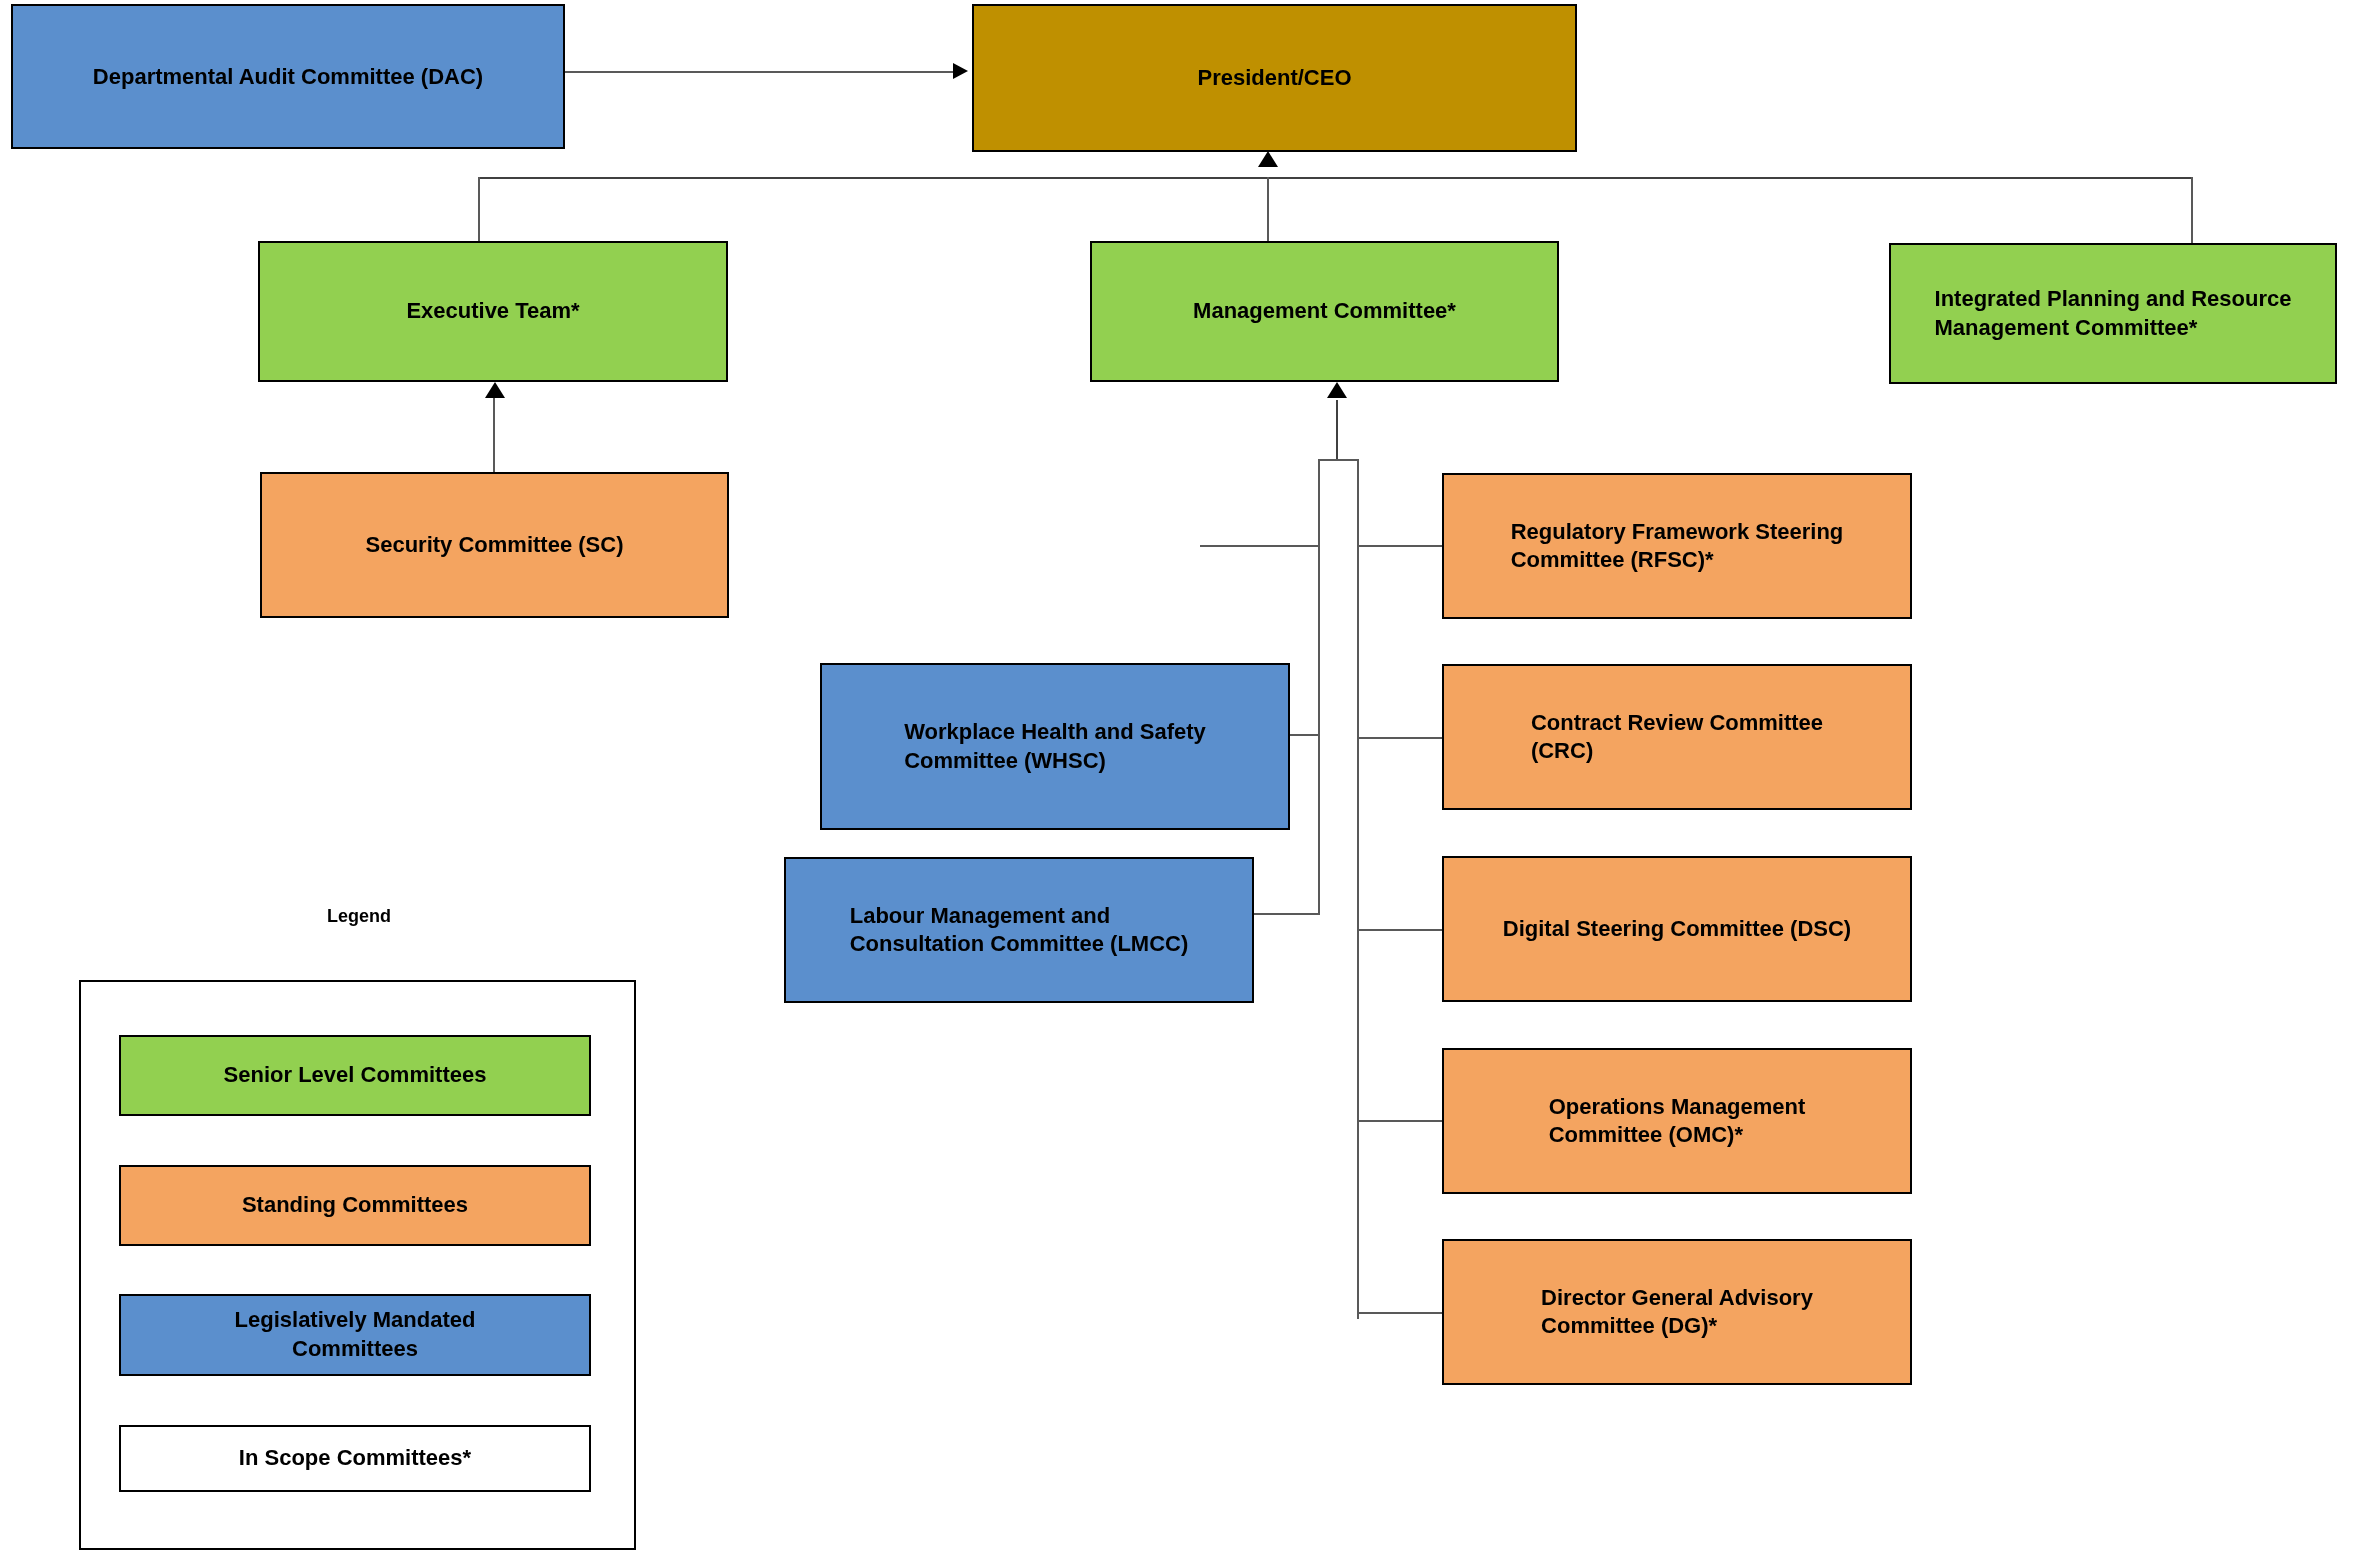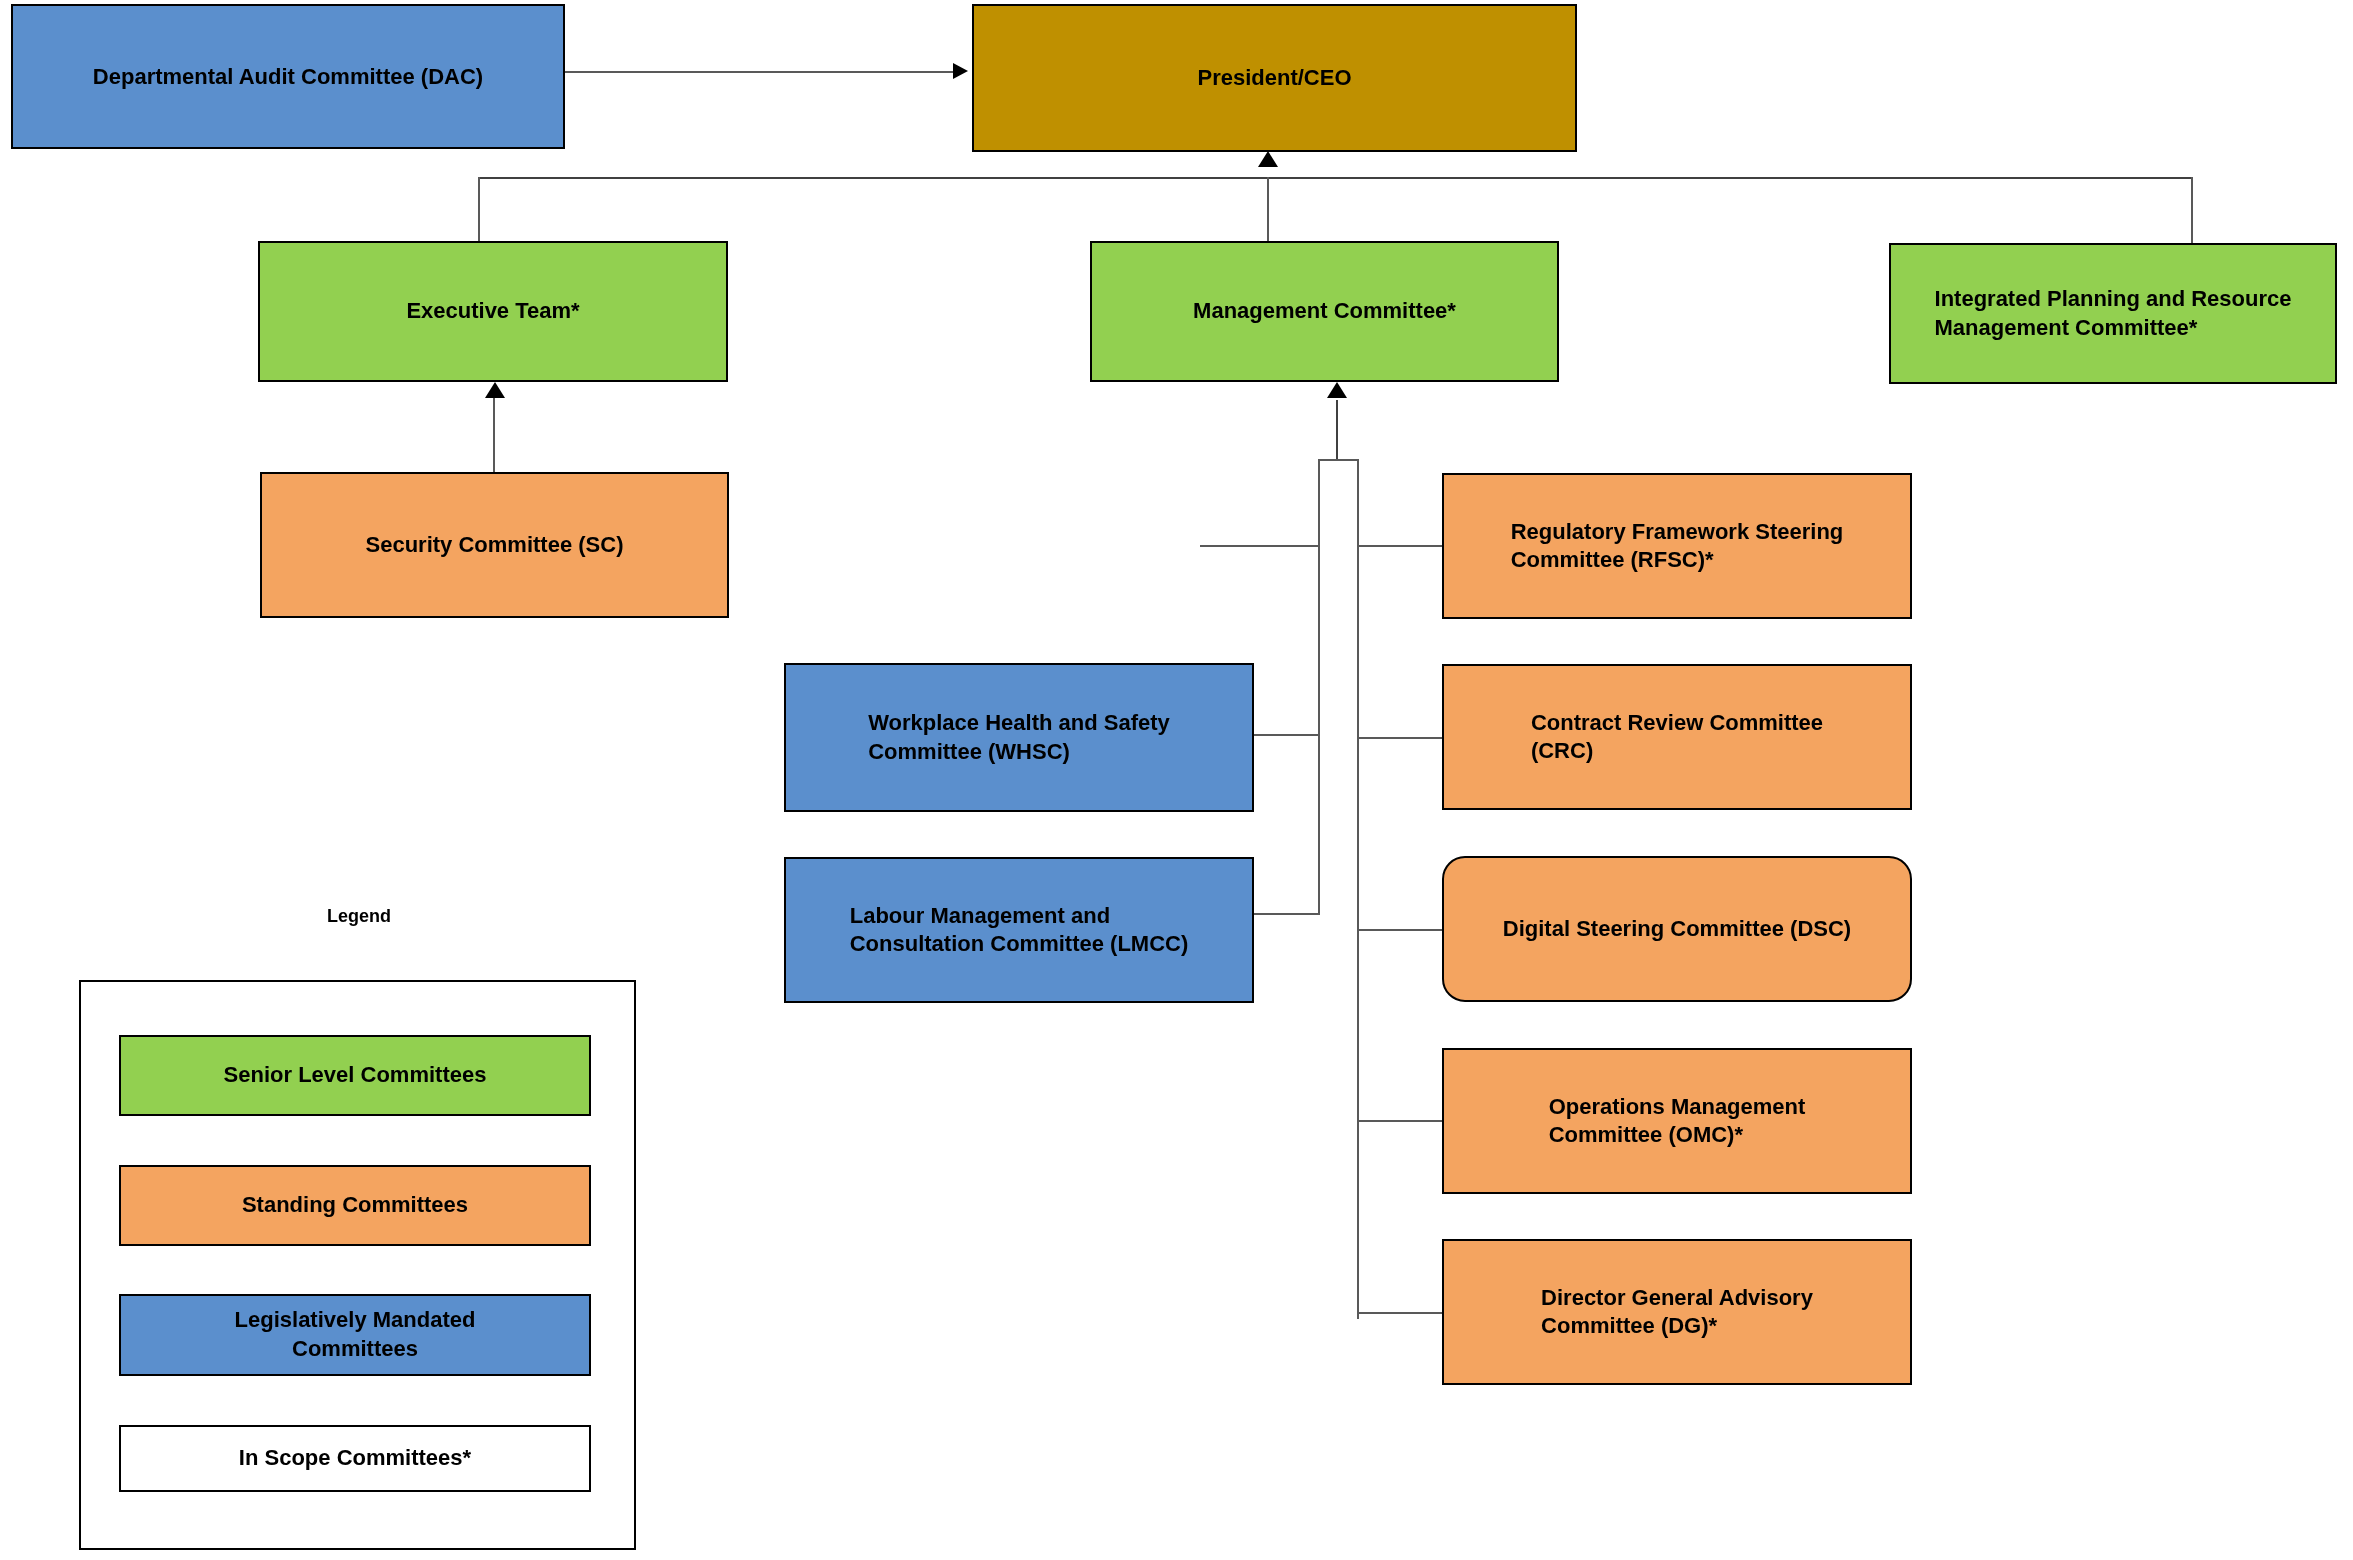--- a/index.html
+++ b/index.html
@@ -132,41 +132,41 @@
   <div class="node green" style="left:1889px;top:243px;width:448px;height:141px;font-size:22px;">
     <span class="label">Integrated Planning and Resource
 Management Committee*</span>
   </div>
 
   <div class="node orange" style="left:260px;top:472px;width:469px;height:146px;font-size:22px;">
     <span class="label">Security Committee (SC)</span>
   </div>
 
 
-  <div class="node blue" style="left:784px;top:663px;width:470px;height:149px;font-size:22px;">
+  <div class="node blue" style="left:820px;top:663px;width:470px;height:167px;font-size:22px;">
     <span class="label">Workplace Health and Safety
 Committee (WHSC)</span>
   </div>
 
   <div class="node blue" style="left:784px;top:857px;width:470px;height:146px;font-size:22px;">
     <span class="label">Labour Management and
 Consultation Committee (LMCC)</span>
   </div>
 
   <div class="node orange" style="left:1442px;top:473px;width:470px;height:146px;font-size:22px;">
     <span class="label">Regulatory Framework Steering
 Committee (RFSC)*</span>
   </div>
 
   <div class="node orange" style="left:1442px;top:664px;width:470px;height:146px;font-size:22px;">
     <span class="label">Contract Review Committee
 (CRC)</span>
   </div>
 
-  <div class="node orange" style="left:1442px;top:856px;width:470px;height:146px;font-size:22px;border-radius:23px;">
+  <div class="node orange" style="left:1442px;top:856px;width:470px;height:146px;font-size:22px;">
     <span class="label">Digital Steering Committee (DSC)</span>
   </div>
 
   <div class="node orange" style="left:1442px;top:1048px;width:470px;height:146px;font-size:22px;">
     <span class="label">Operations Management
 Committee (OMC)*</span>
   </div>
 
   <div class="node orange" style="left:1442px;top:1239px;width:470px;height:146px;font-size:22px;">
     <span class="label">Director General Advisory

